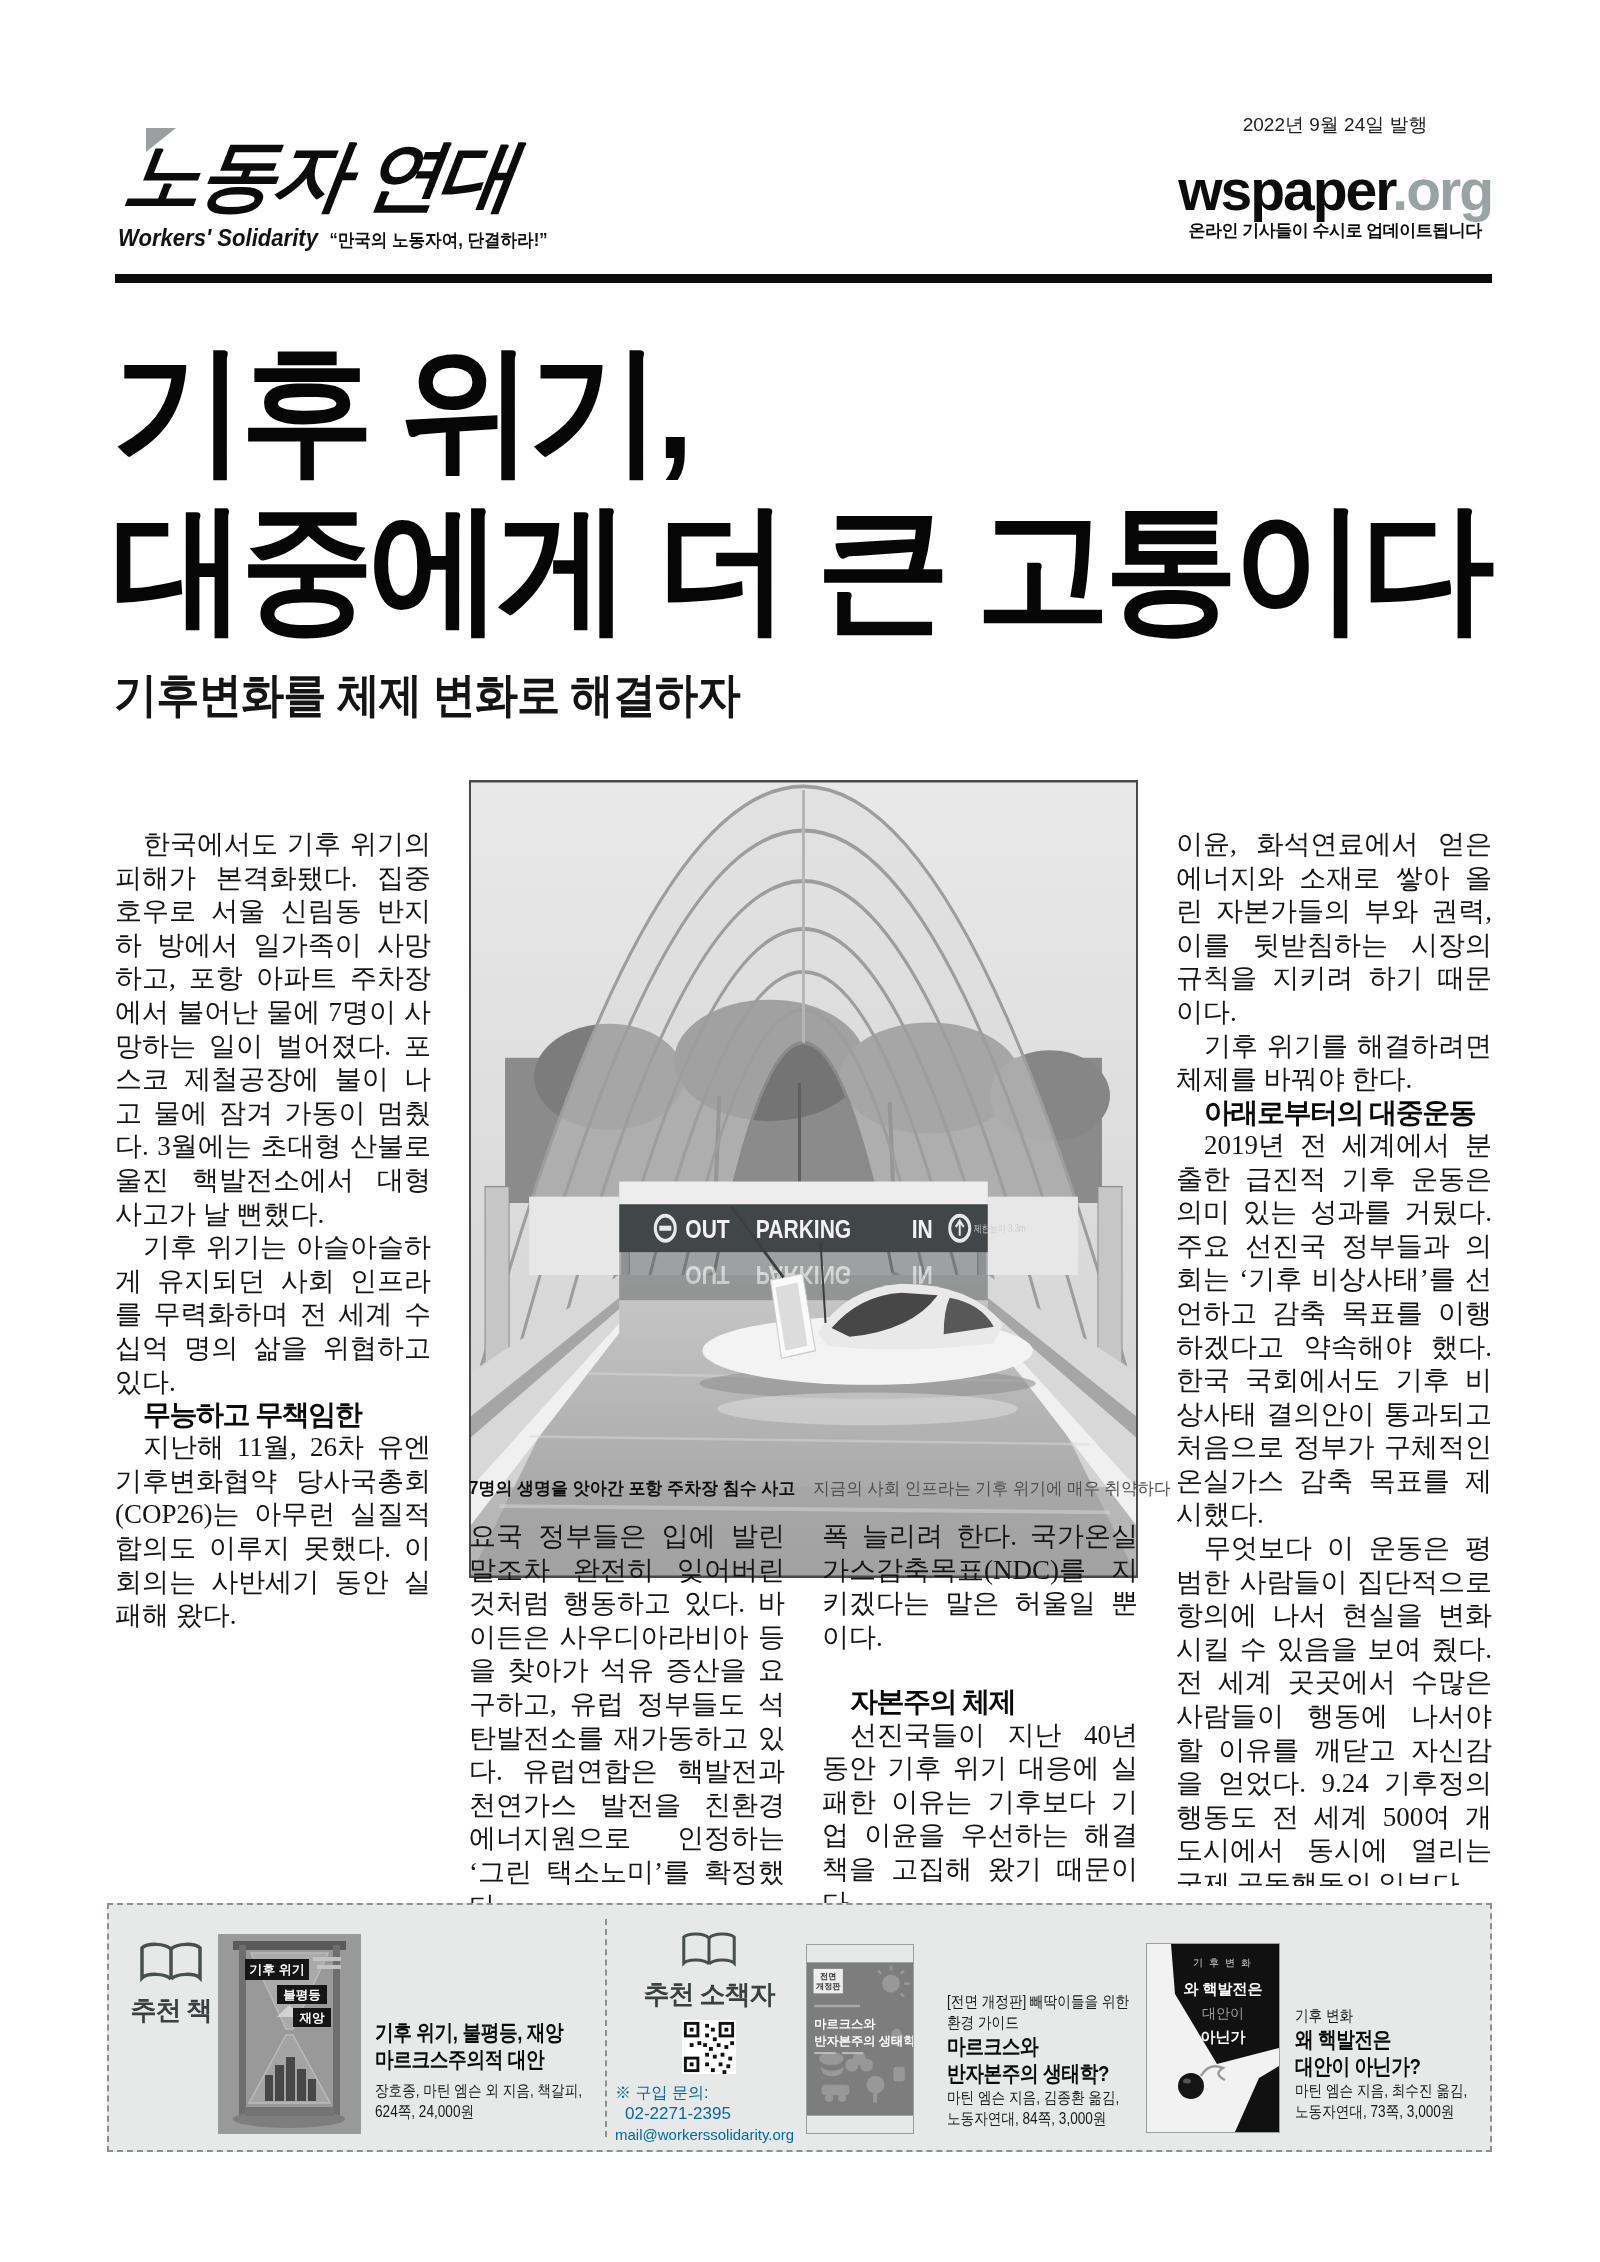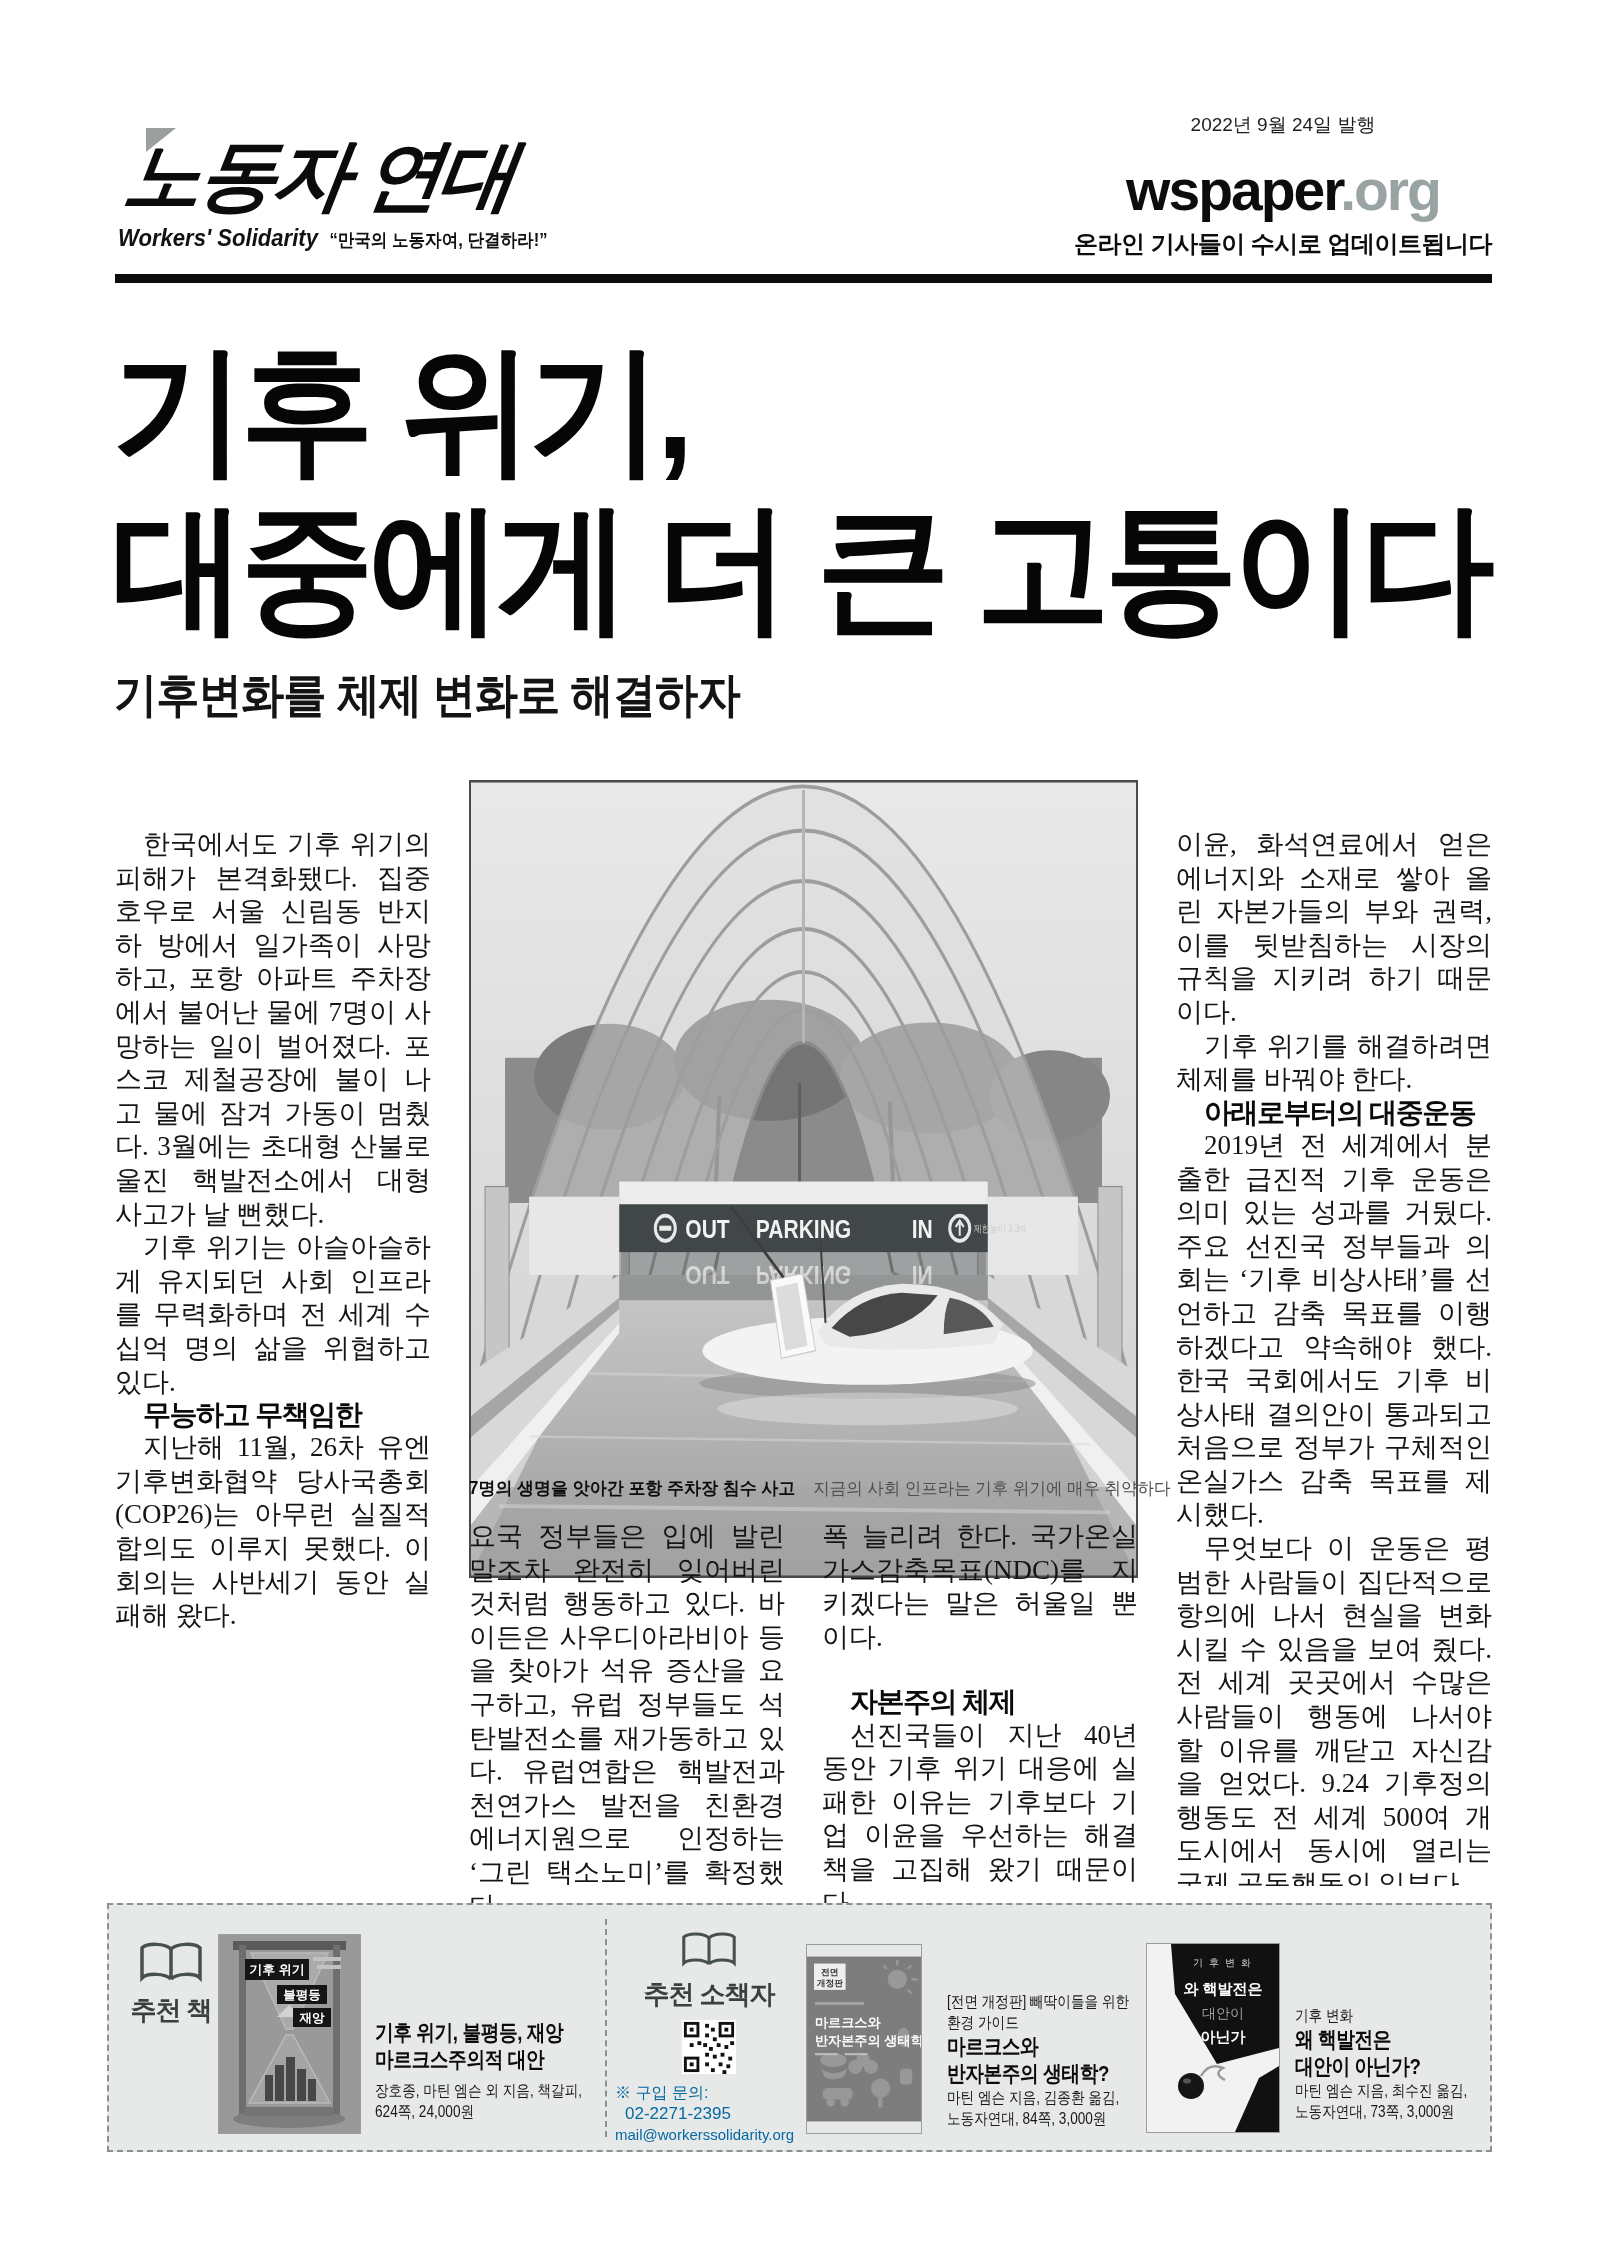--- a/index.html
+++ b/index.html
@@ -11,21 +11,21 @@
   .logo{left:118px;top:124px;font-size:78px;font-weight:900;font-style:italic;
         letter-spacing:-4px;transform:skewX(-8deg);transform-origin:left bottom;white-space:nowrap;color:#0b0b0b}
   .logo-notch{left:146px;top:128px;width:0;height:0;border-left:30px solid #9aa0a0;border-bottom:24px solid transparent}
   .tagline{left:118px;top:224px;white-space:nowrap;transform:scaleX(.92);transform-origin:left top}
   .tagline .en{font-style:italic;font-weight:bold;font-size:24px}
   .tagline .ko{font-weight:bold;font-size:18px;margin-left:8px}
   .mast-right{right:108px;top:112px;text-align:center}
   .issue-date{font-size:19px;color:#1d1d1d}
   .site{font-size:57px;font-weight:bold;letter-spacing:-2px;line-height:1;margin-top:24px;color:#0c0c0c}
   .site .suffix{color:#99a3a3}
-  .site-note{font-size:24px;font-weight:bold;margin-top:9px;letter-spacing:-.5px;color:#0c0c0c}
+  .site-note{font-size:17px;font-weight:bold;letter-spacing:-.5px;color:#0c0c0c}
   .rule{left:115px;top:274px;width:1377px;height:9px;background:#0c0c0c}
 
   
   .headline{left:112px;top:330px;font-weight:900;color:#060606;line-height:158px;
             letter-spacing:-6px;transform:scaleX(.95);transform-origin:left top;white-space:nowrap}
   .headline .hl{font-size:141px}
   .subhead{left:114px;top:664px;font-size:47px;font-weight:600;letter-spacing:-1px;
            transform:scaleX(.92);transform-origin:left top;white-space:nowrap;color:#141414}
 
   
@@ -57,21 +57,21 @@
   .lh{left:10px;top:36px;width:104px}
   .mh{left:500px;top:26px;width:200px}
   .divider{left:496px;top:14px;height:218px;border-left:2px dashed #8b9191}
   .contact{width:190px;margin:8px auto 0;text-align:left;padding-left:2px;color:#0369a1;line-height:21px}
   .contact .c1{font-size:16px}
   .contact .c2{font-size:17px;padding-left:10px}
   .contact .c3{font-size:15px}
   .cover{box-shadow:0 0 0 1px #9a9f9e}
   .cover svg{width:100%;height:100%;display:block}
   .cov1{left:110px;top:30px;width:141px;height:198px}
-  .cov2{left:698px;top:40px;width:114px;height:188px}
+  .cov2{left:698px;top:40px;width:106px;height:188px}
   .cov3{left:1038px;top:39px;width:132px;height:188px}
   .btxt{transform:scaleX(.85);transform-origin:left top;white-space:nowrap}
   .btxt .pre{font-size:16px;line-height:21px;color:#191919}
   .btxt .ttl{font-size:22px;line-height:27px;font-weight:800;letter-spacing:-.5px;color:#0b0b0b}
   .btxt .meta{font-size:16px;line-height:21px;color:#191919}
   .btxt .gap{height:7px}
   .bt1{left:266px;top:114px}
   .bt2{left:838px;top:86px}
   .bt3{left:1186px;top:100px}
 </style>

